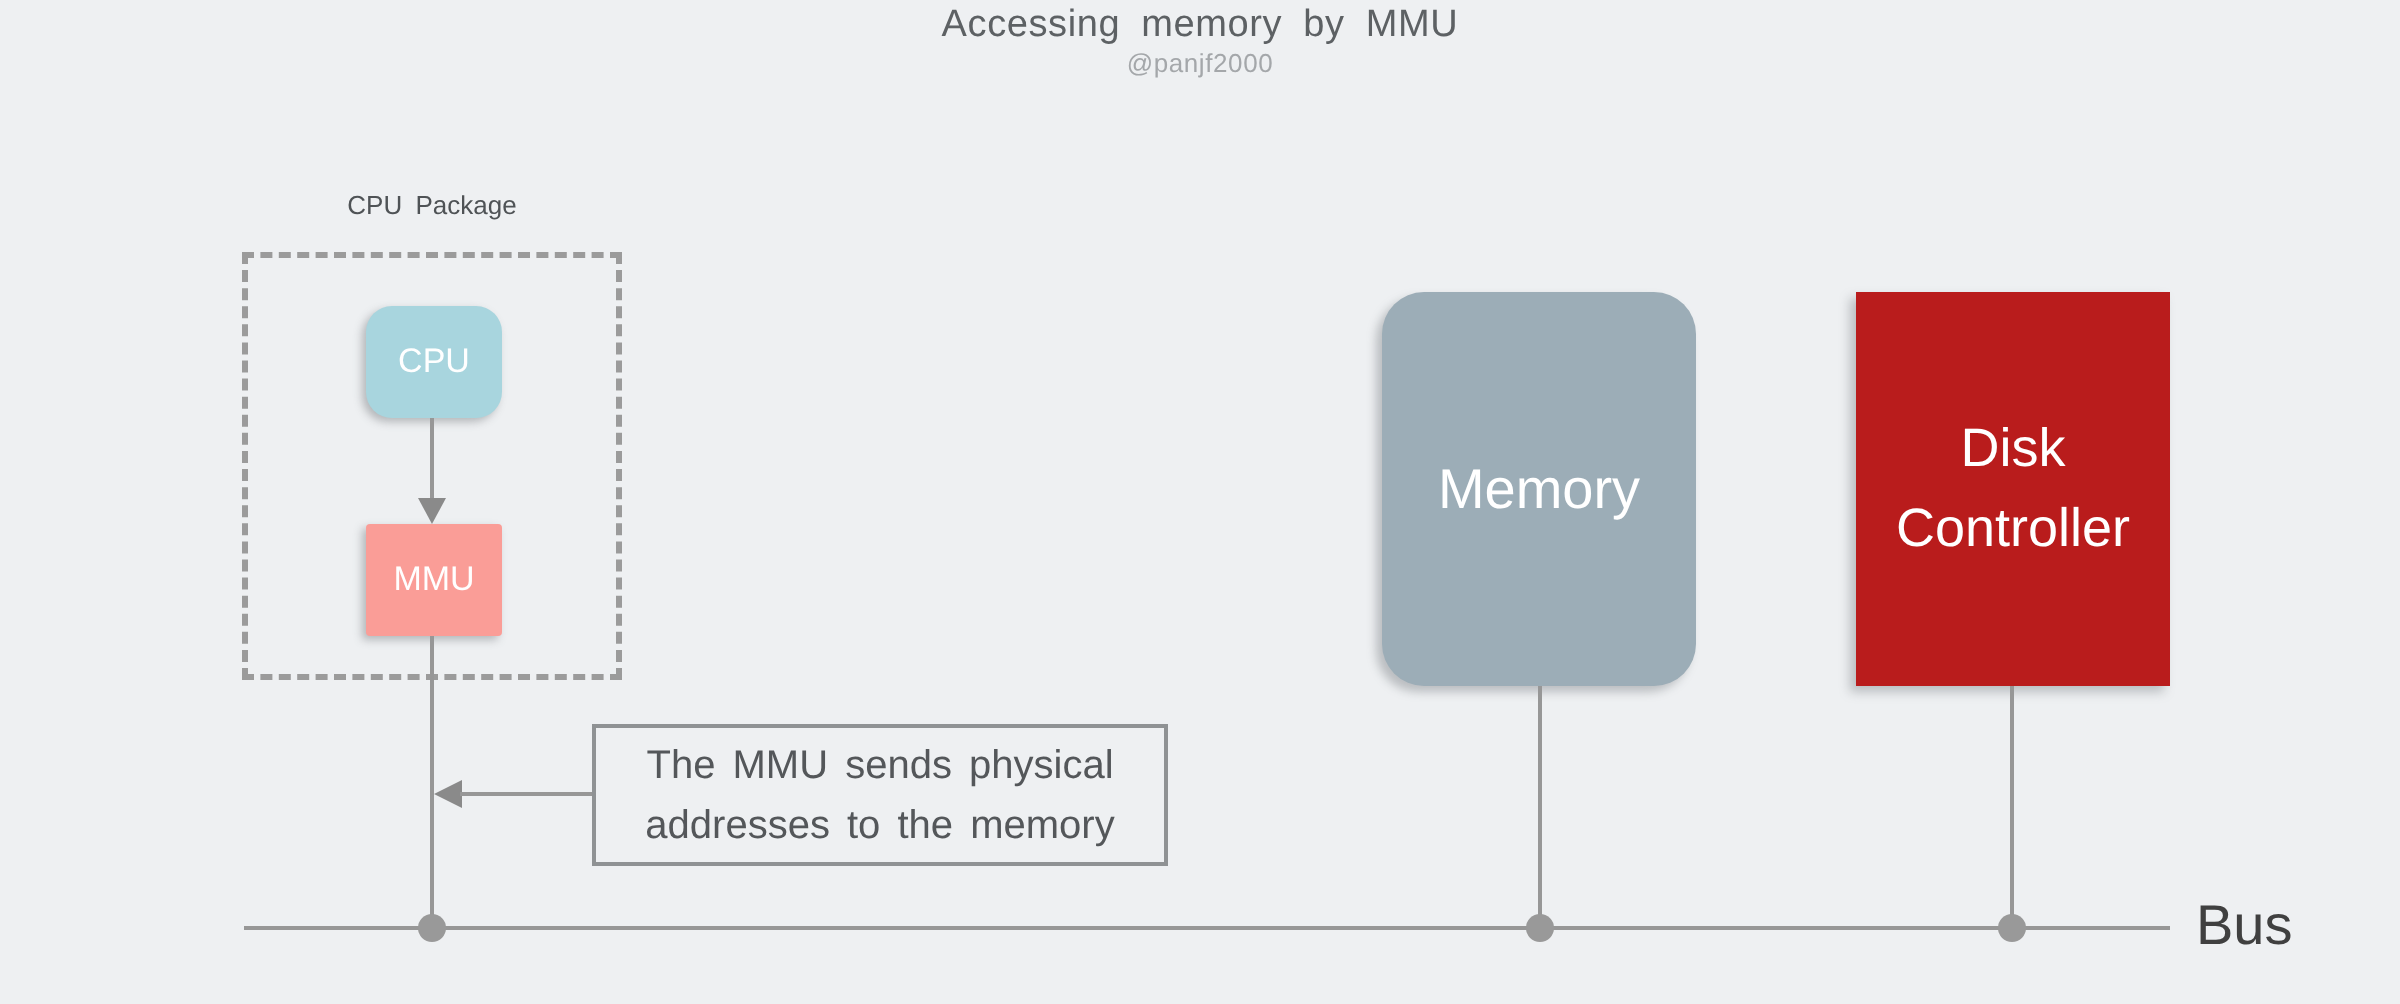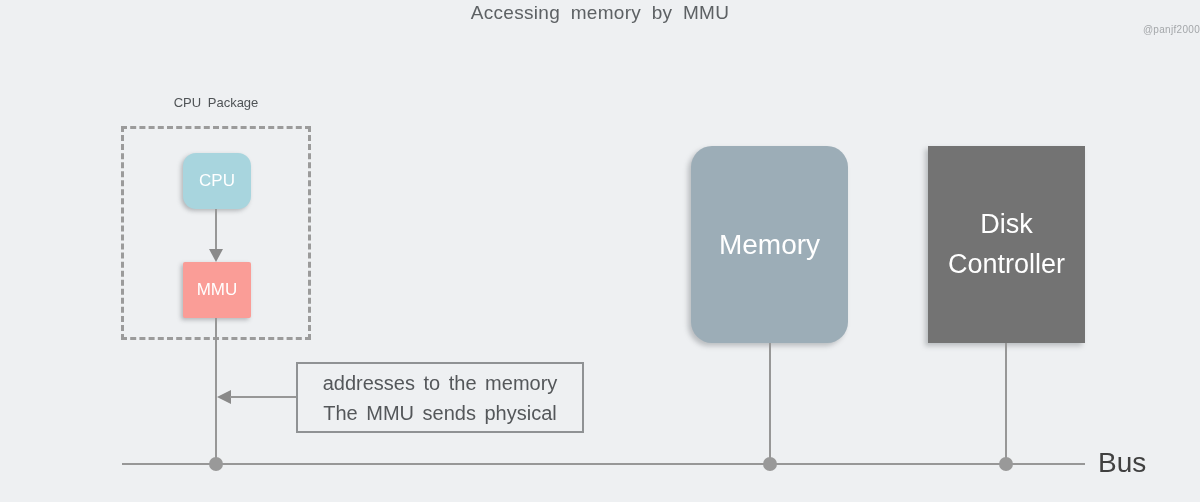--- a/index.html
+++ b/index.html
@@ -17,22 +17,22 @@
   .title{
     position:absolute;left:0;top:2px;width:1200px;
     text-align:center;
     font-size:19px;font-weight:500;
     color:#5d6164;
     word-spacing:5px;
     letter-spacing:0.3px;
   }
   .subtitle{
     position:absolute;left:0;top:24px;width:1200px;
-    text-align:right;
-    font-size:10px;
+    text-align:center;
+    font-size:13px;
     color:#a4a7aa;
     letter-spacing:0.3px;
   }
   
   .pkg-label{
     position:absolute;left:121px;top:95px;width:190px;
     text-align:center;
     font-size:13px;
     color:#4f5356;
     word-spacing:3px;
@@ -62,21 +62,21 @@
   }
   .memory-box{
     left:691px;top:146px;width:157px;height:197px;
     background:#9cadb7;
     font-size:28px;
     box-shadow:-3px 3px 5px rgba(110,115,120,0.40);
     border-radius:21px;
   }
   .disk-box{
     left:928px;top:146px;width:157px;height:197px;
-    background:#737373;
+    background:#b91c1c;
     font-size:27px;line-height:1.45;
     box-shadow:-3px 3px 5px rgba(110,115,120,0.40);
     padding:0 6px;box-sizing:border-box;
   }
   
   .vline,.hline{position:absolute;background:#979797;}
   .cpu-mmu-line   {left:215px;top:209px;width:2px;height:41px;}
   .mmu-bus-line   {left:215px;top:318px;width:2px;height:146px;}
   .memory-bus-line{left:769px;top:343px;width:2px;height:121px;}
   .disk-bus-line  {left:1005px;top:343px;width:2px;height:121px;}
@@ -152,22 +152,22 @@
   <div class="vline memory-bus-line"></div>
 
   <div class="box disk-box">
     <span>Disk Controller</span>
   </div>
   <div class="vline disk-bus-line"></div>
 
   <div class="arrow-left"></div>
   <div class="hline ann-arrow-line"></div>
   <div class="annotation">
+    <span>The MMU sends physical</span>
     <span>addresses to the memory</span>
-    <span>The MMU sends physical</span>
   </div>
 
   <div class="hline bus-line"></div>
   <div class="dot dot-mmu"></div>
   <div class="dot dot-memory"></div>
   <div class="dot dot-disk"></div>
   <div class="bus-label">Bus</div>
 
 </div>
 

